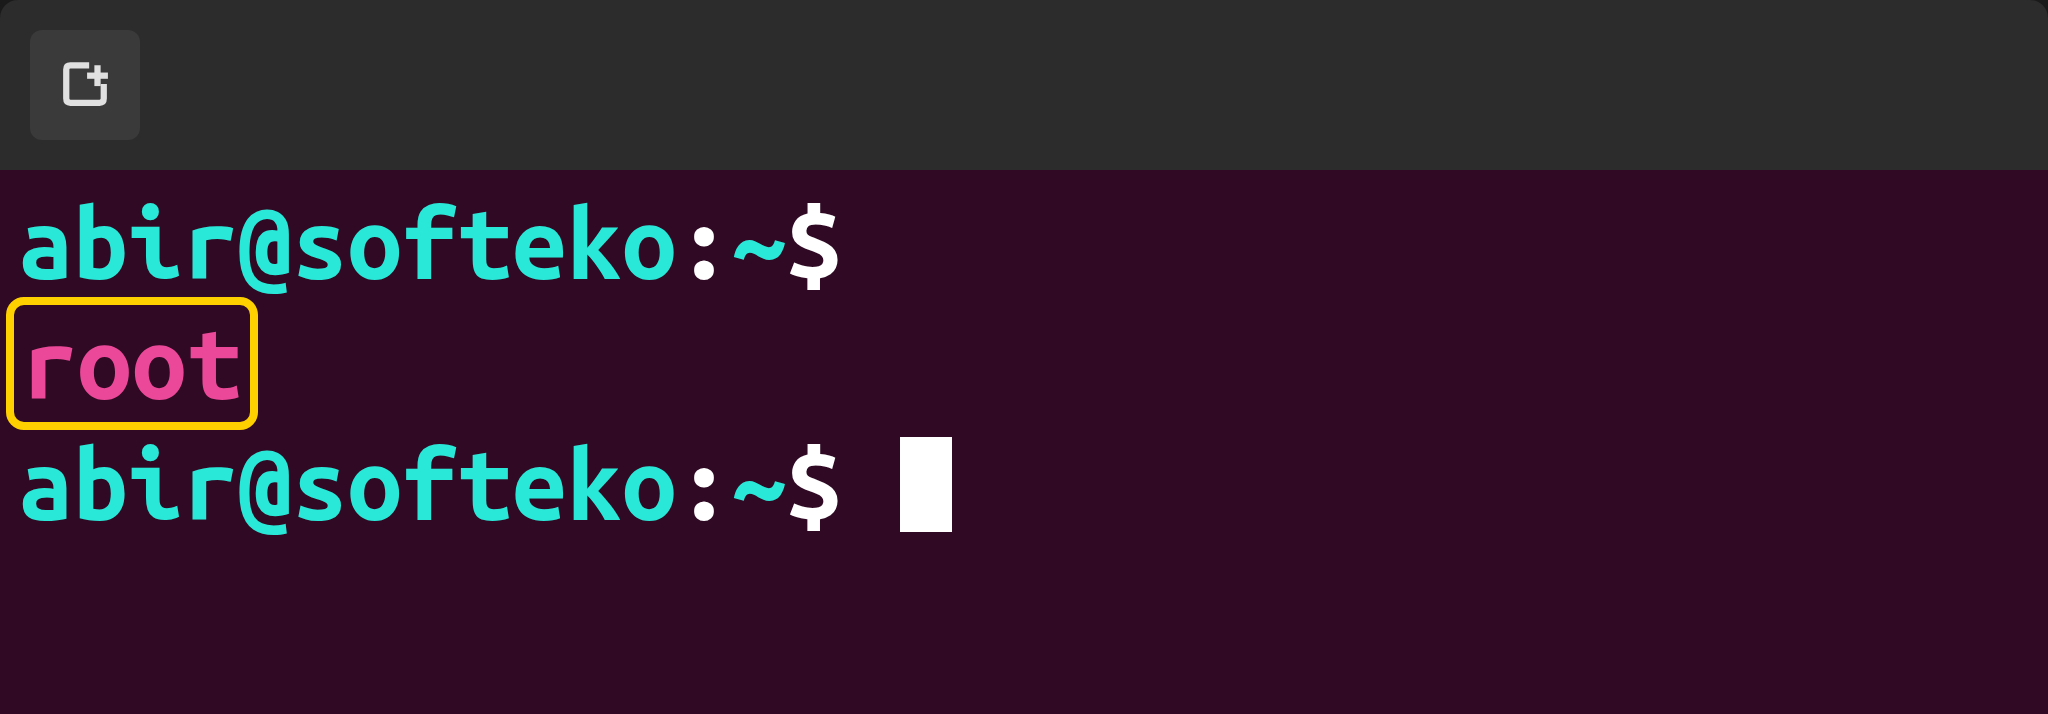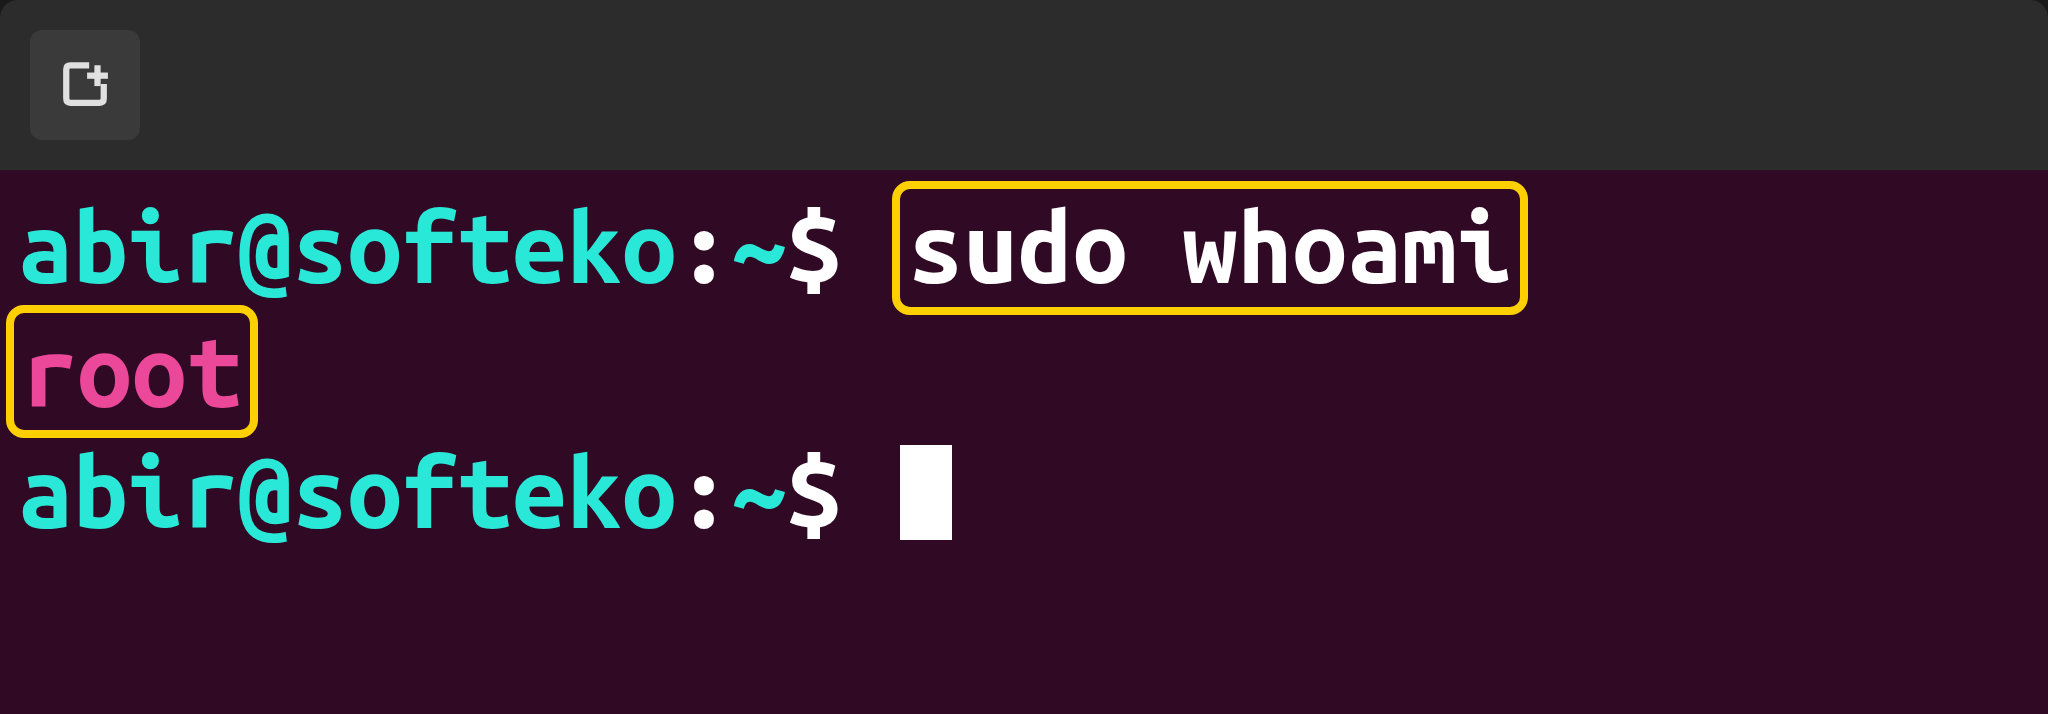--- a/index.html
+++ b/index.html
@@ -122,21 +122,21 @@
         <path d="M 3 5 L 3 19 M 3 5 Q 3 3 5 3 L 14 3 M 21 12 L 21 19 Q 21 21 19 21 L 5 21 Q 3 21 3 19"></path>
         <line x1="18" y1="3" x2="18" y2="13"></line>
         <line x1="13" y1="8" x2="23" y2="8"></line>
       </svg>
     </span>
   </div>
 </div>
 
 <div class="terminal-body">
   <div class="line">
-    <span class="user-host">abir@softeko</span><span class="colon">:</span><span class="path">~</span><span class="dollar">$</span><span class="command"> </span><span class="highlight-box command-box"><span class="command">sudo whoami</span></span>
+    <span class="user-host">abir@softeko</span><span class="colon">:</span><span class="path">~</span><span class="dollar">$</span><span class="command"> </span>
   </div>
   <div class="line">
     <span class="highlight-box output-box"><span class="output">root</span></span>
   </div>
   <div class="line">
     <span class="user-host">abir@softeko</span><span class="colon">:</span><span class="path">~</span><span class="dollar">$</span><span class="command"> </span><span class="cursor"></span>
   </div>
 </div>
 
 </body></html>

